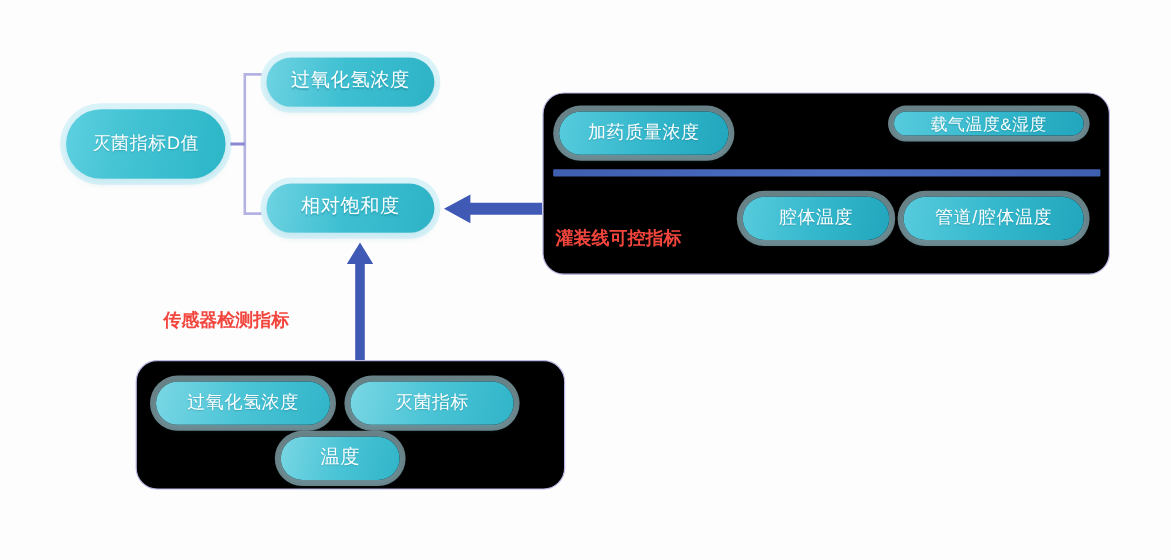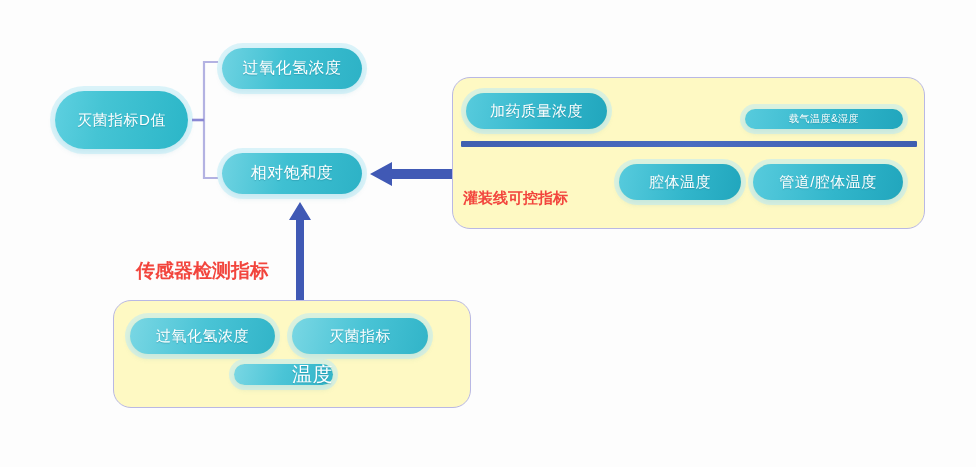--- a/index.html
+++ b/index.html
@@ -46,21 +46,21 @@
   .pill.soft {
     background: linear-gradient(105deg, #7ad7e4 0%, #4ac4d6 50%, #31b4c8 100%);
   }
 
   
   .panel {
     position: absolute;
     box-sizing: border-box;
     border: 1.6px solid #b9b8e4;
     border-radius: 18px;
-    background: #fef9c3;
+    background: #000000;
   }
 
   .divider {
     position: absolute;
     background: linear-gradient(90deg, #3f5fb0 0%, #4a6cc0 50%, #3f5fb0 100%);
     border-radius: 1px;
   }
 
   
   .redlabel {
@@ -114,44 +114,44 @@
     <svg width="26" height="100" viewBox="0 0 26 100">
       <path d="M13 2 L2 20 L9 20 L9 100 L17 100 L17 20 L24 20 Z" fill="#4059b5"></path>
     </svg>
   </div>
 
   <div class="panel" style="left:452px; top:77px; width:473px; height:152px;">
 
     <div class="pill deep" style="left:13px; top:15px; width:141px; height:36px; font-size:15px;">
       <span>加药质量浓度</span>
     </div>
-    <div class="pill deep" style="left:292px; top:15px; width:158px; height:20px; font-size:10px;margin-top:16px;">
+    <div class="pill deep" style="left:292px; top:15px; width:158px; height:20px; font-size:14px;">
       <span>载气温度&amp;湿度</span>
     </div>
 
     <div class="divider" style="left:8px; top:63px; width:456px; height:6px;"></div>
 
     <div class="pill deep" style="left:166px; top:86px; width:122px; height:36px; font-size:15px;">
       <span>腔体温度</span>
     </div>
     <div class="pill deep" style="left:300px; top:86px; width:150px; height:36px; font-size:15px;">
       <span>管道/腔体温度</span>
     </div>
 
     <div class="redlabel" style="left:10px; top:111px; font-size:15px;">灌装线可控指标</div>
   </div>
 
-  <div class="redlabel" style="left:136px; top:258px; font-size:19px;">传感器检测指标</div>
+  <div class="redlabel" style="left:136px; top:258px; font-size:15px;">传感器检测指标</div>
 
   <div class="panel" style="left:113px; top:300px; width:358px; height:108px;">
 
     <div class="pill soft" style="left:16px; top:17px; width:145px; height:36px; font-size:15px;">
       <span>过氧化氢浓度</span>
     </div>
     <div class="pill soft" style="left:178px; top:17px; width:136px; height:36px; font-size:15px;">
       <span>灭菌指标</span>
     </div>
-    <div class="pill soft" style="left:120px; top:63px; width:99px; height:21px; font-size:20px;justify-content:flex-end;">
+    <div class="pill soft" style="left:120px; top:63px; width:99px; height:36px; font-size:16px;">
       <span>温度</span>
     </div>
   </div>
 
 </div>
 
 </body></html>

